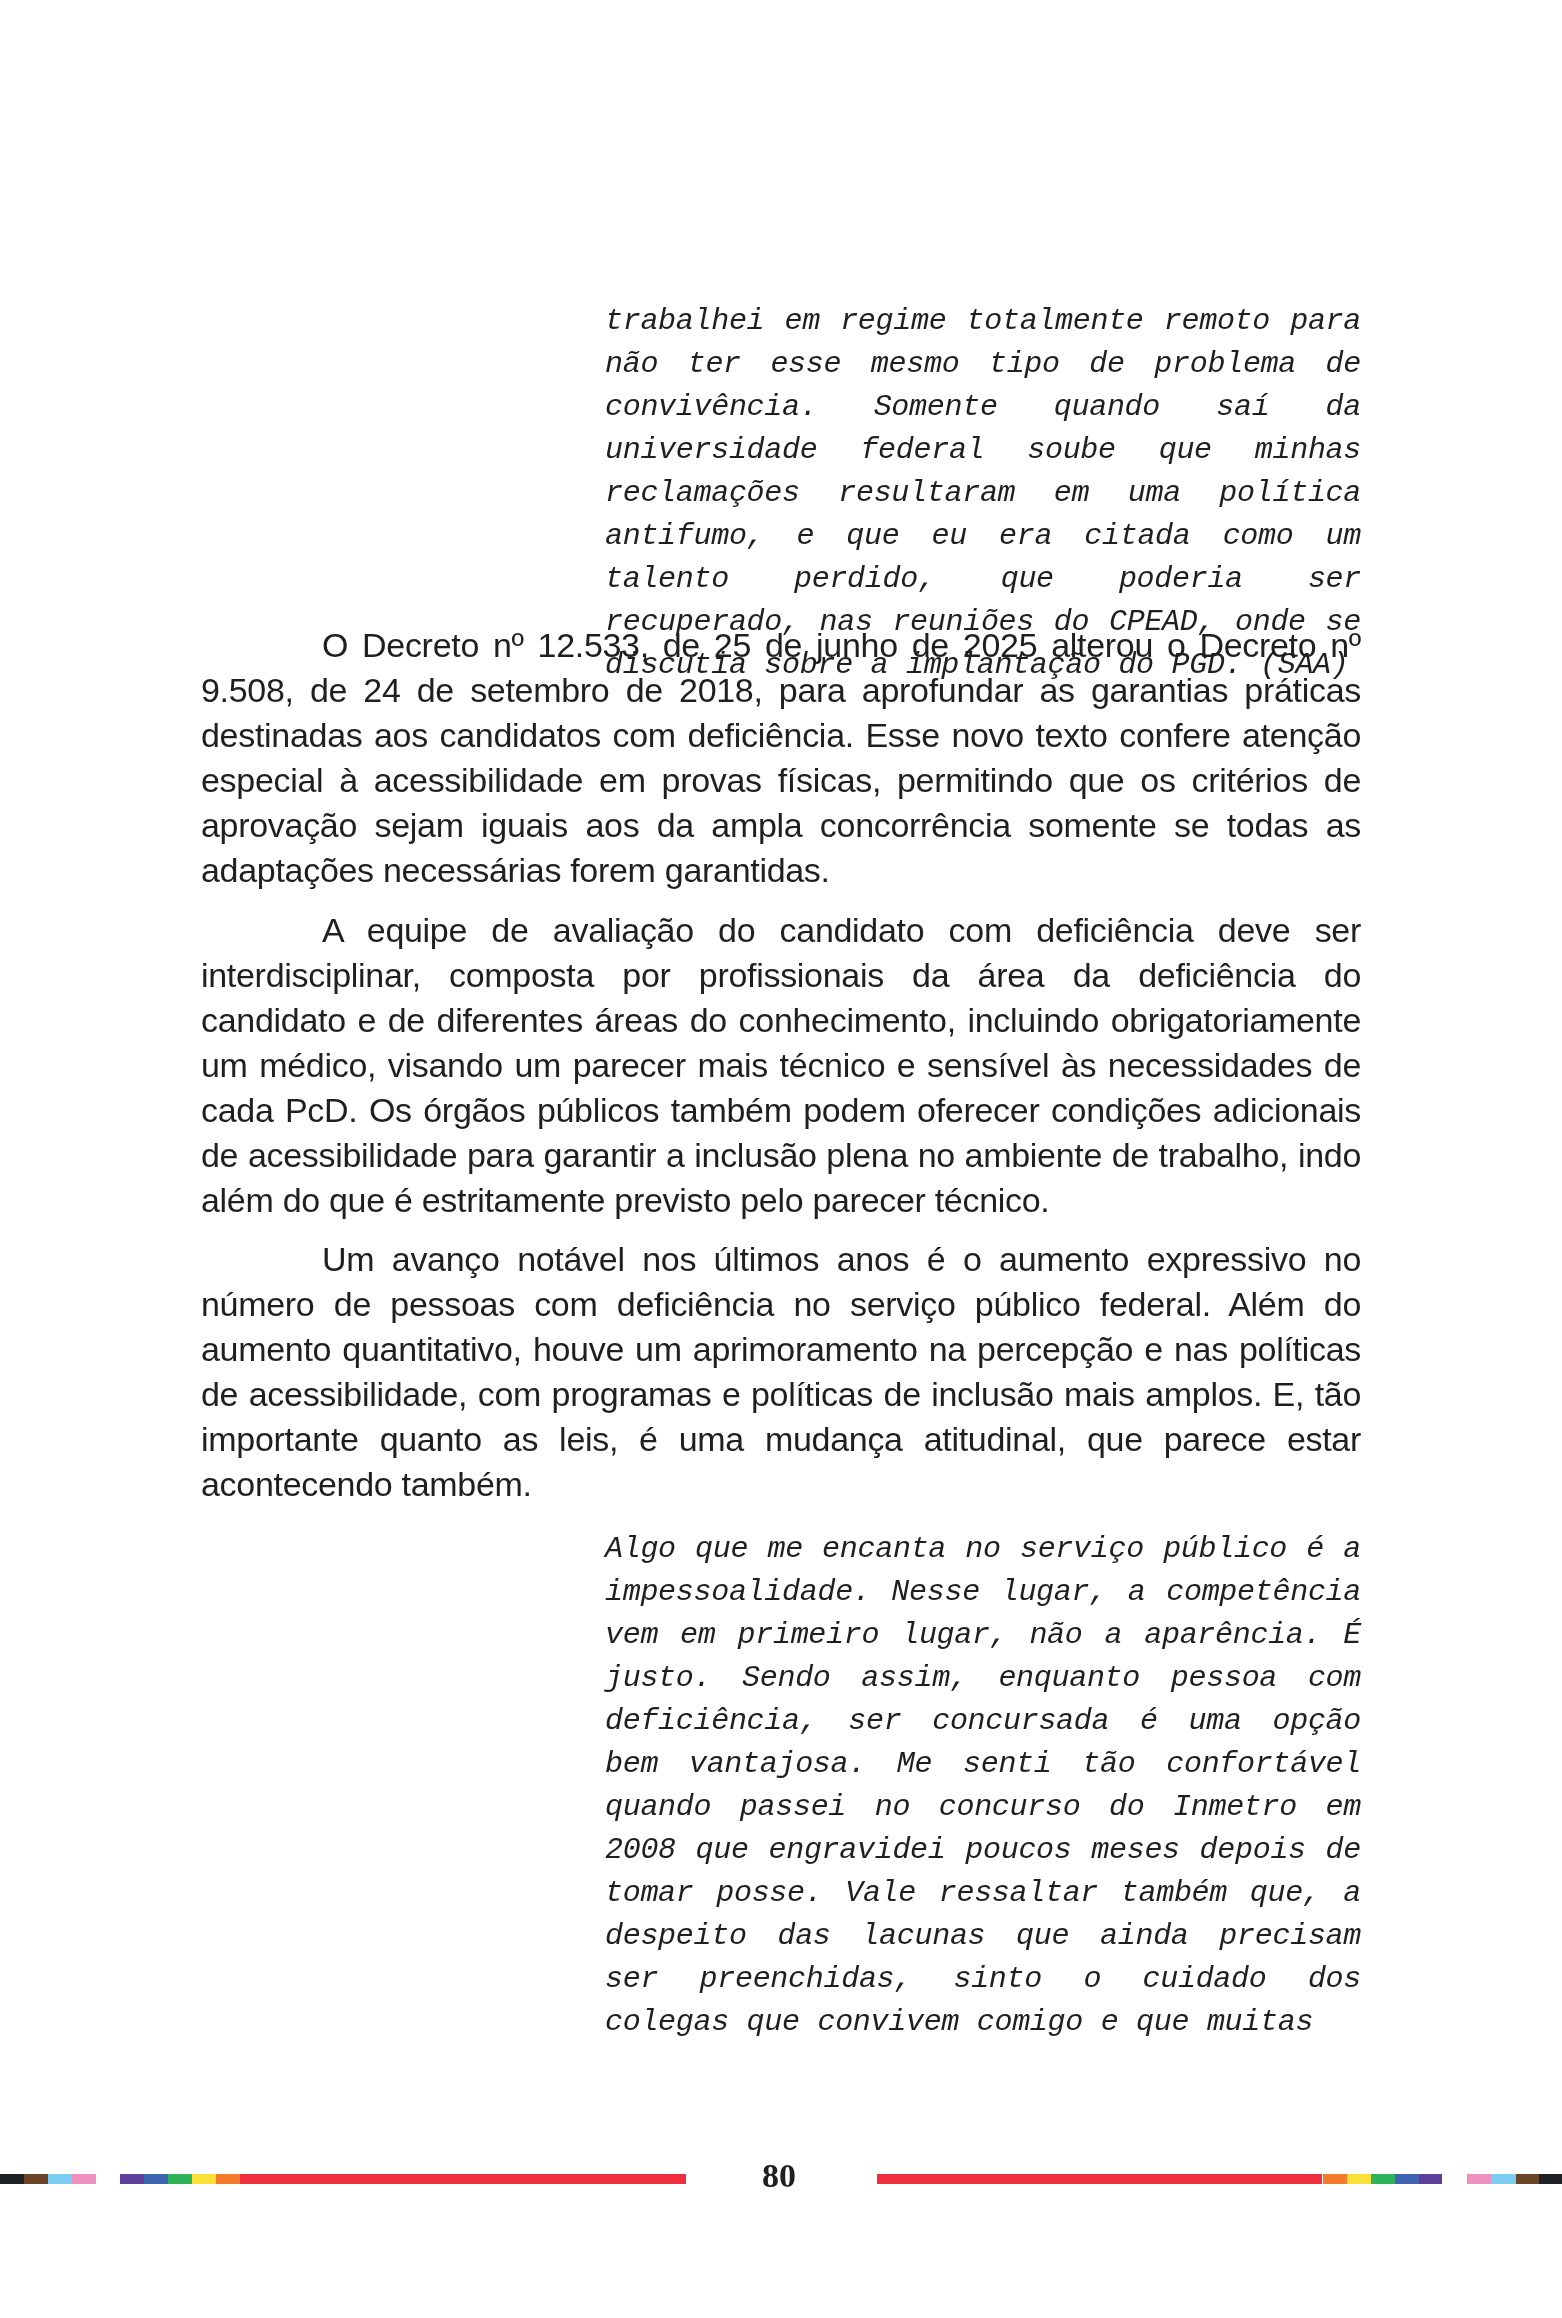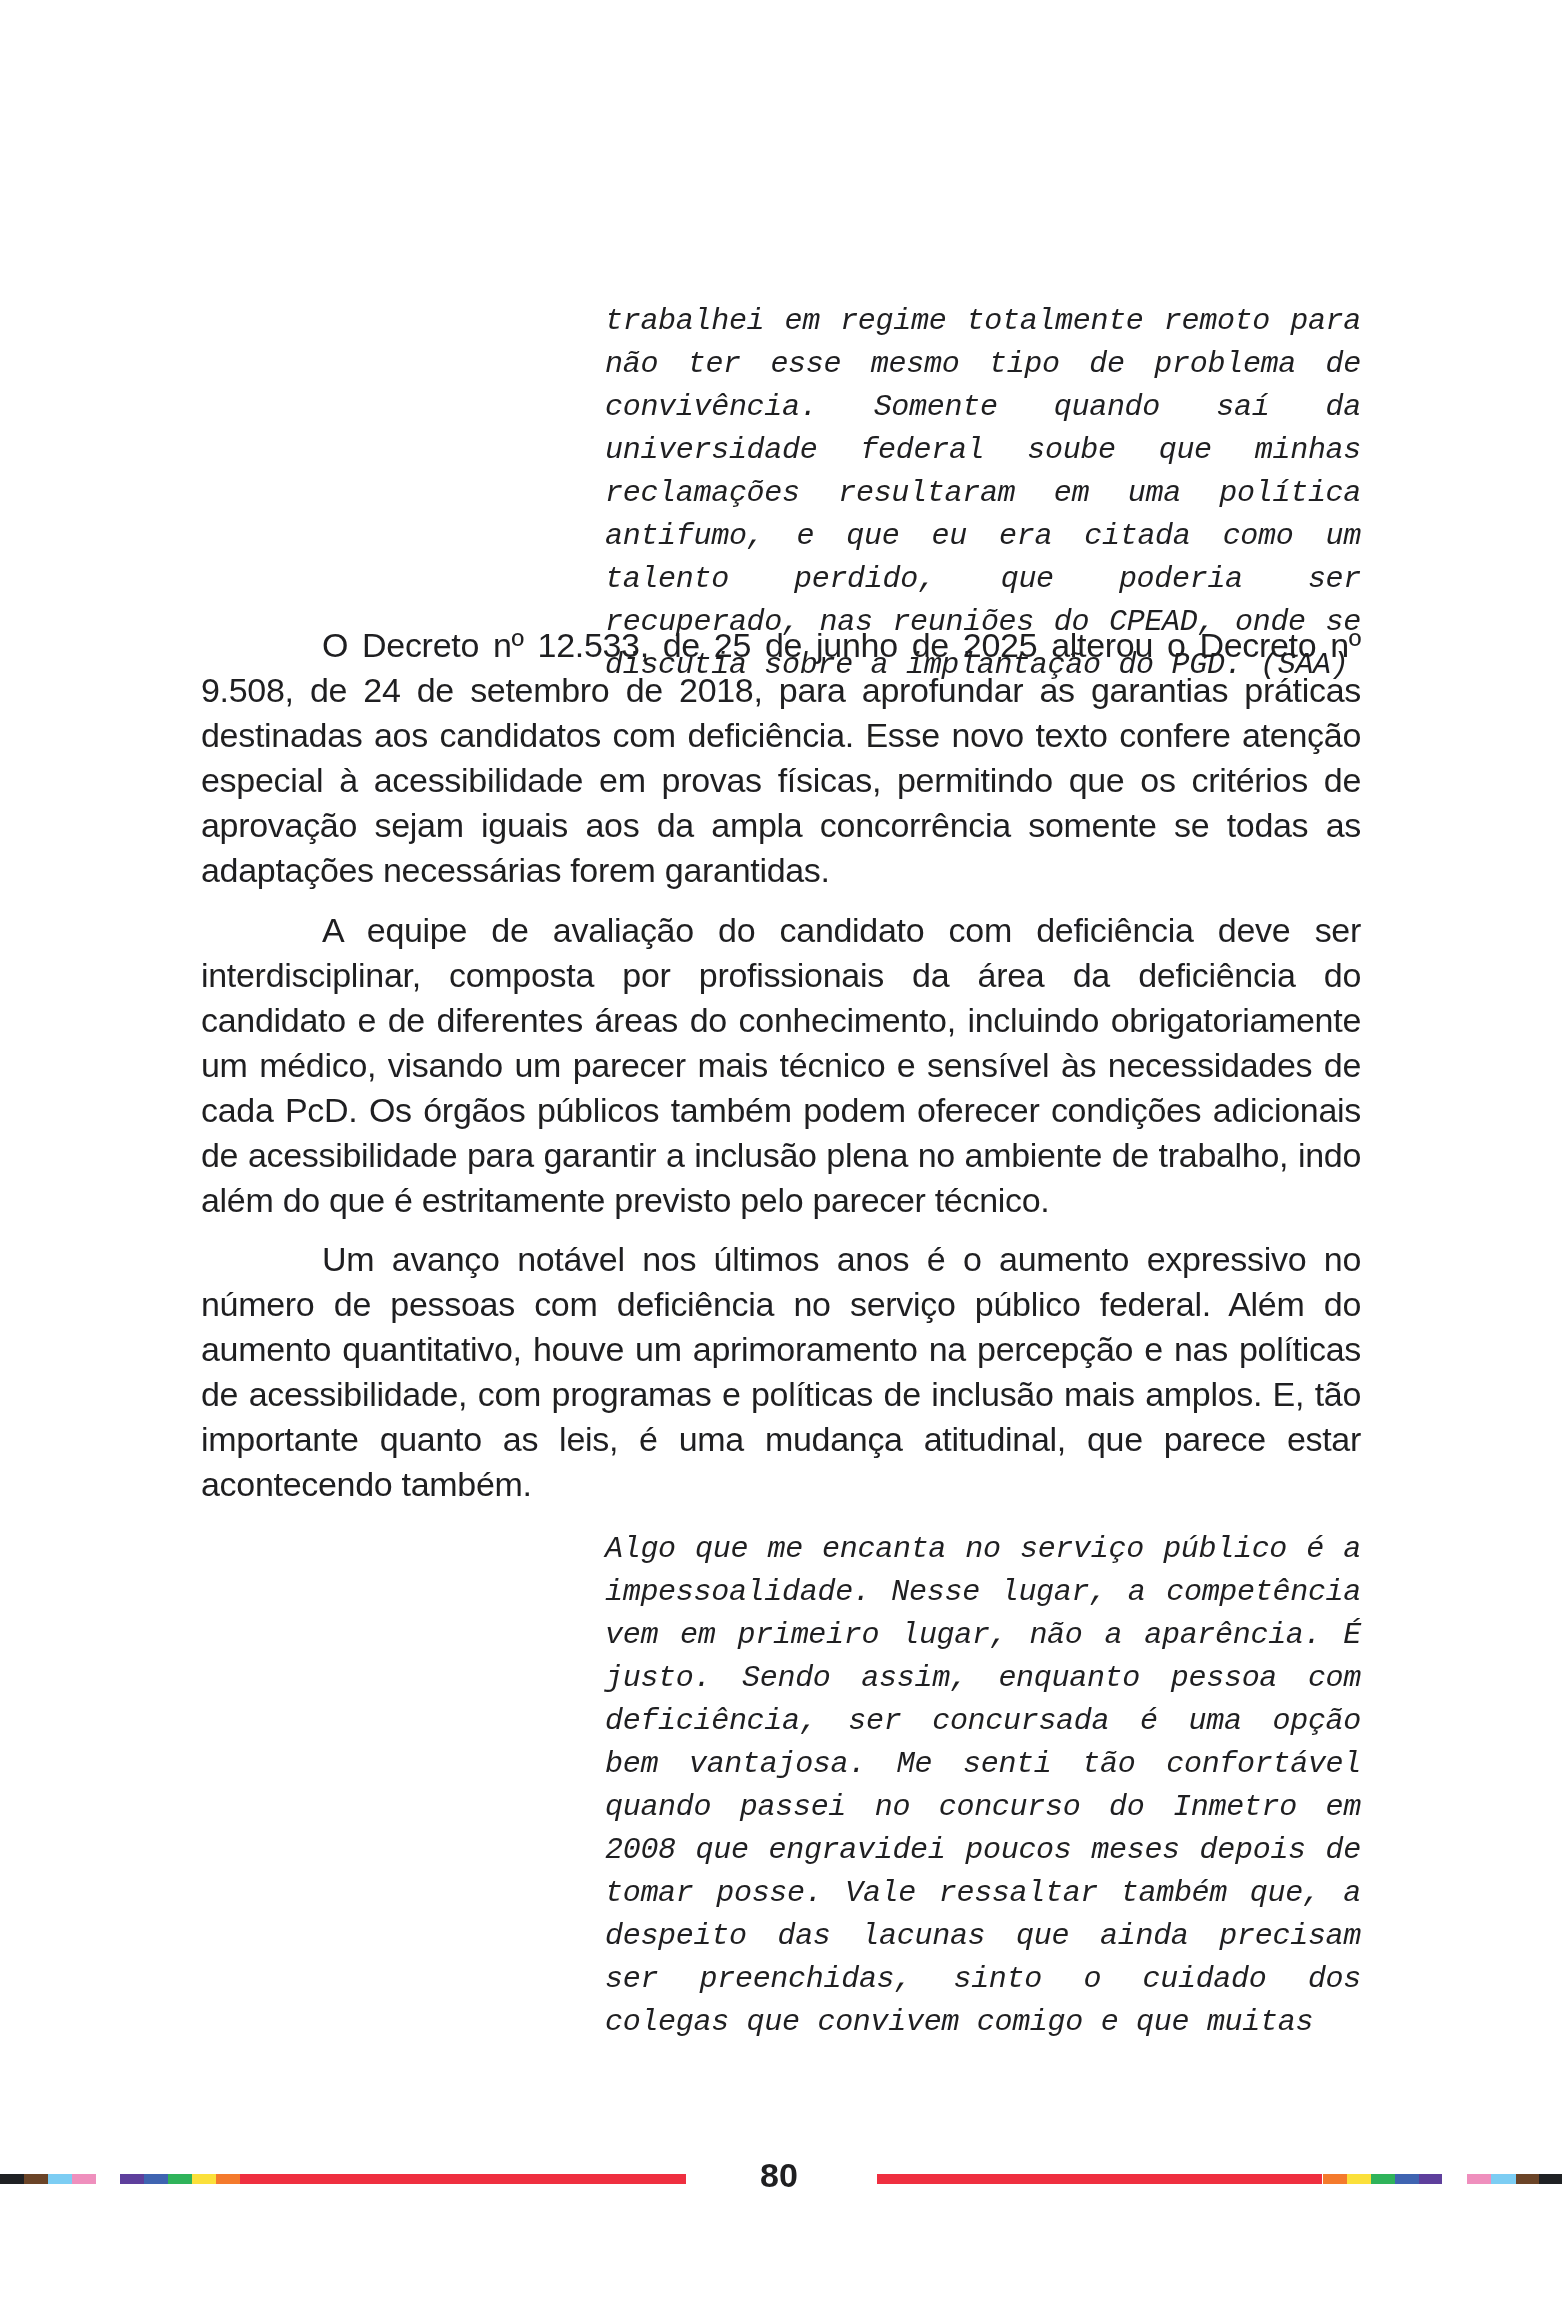--- a/index.html
+++ b/index.html
@@ -62,21 +62,21 @@
       position: absolute;
       top: 0;
       height: 10.2px;
     }
     .page-number {
       position: absolute;
       left: 734px;
       top: 2154px;
       width: 90px;
       text-align: center;
-      font-family: Liberation Sans, sans-serif;
+      font-family: Liberation Serif, serif;
       font-weight: bold;
       font-size: 34px;
       line-height: 43px;
       color: #1f1f21;
     }
   </style>
 </head>
 <body>
 
 <div class="page">

